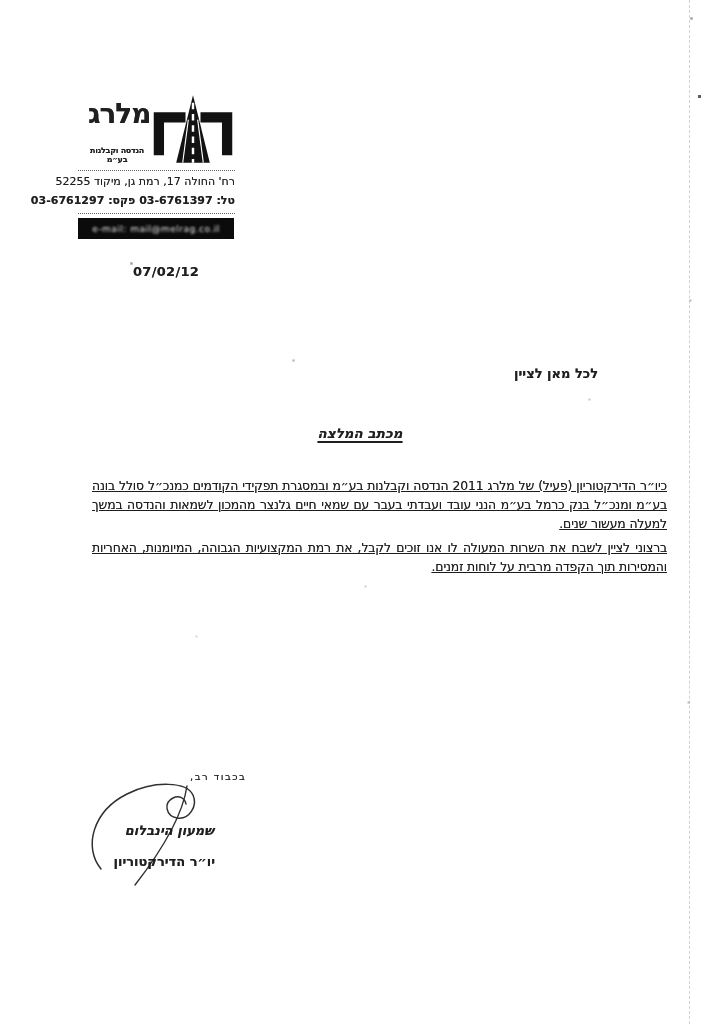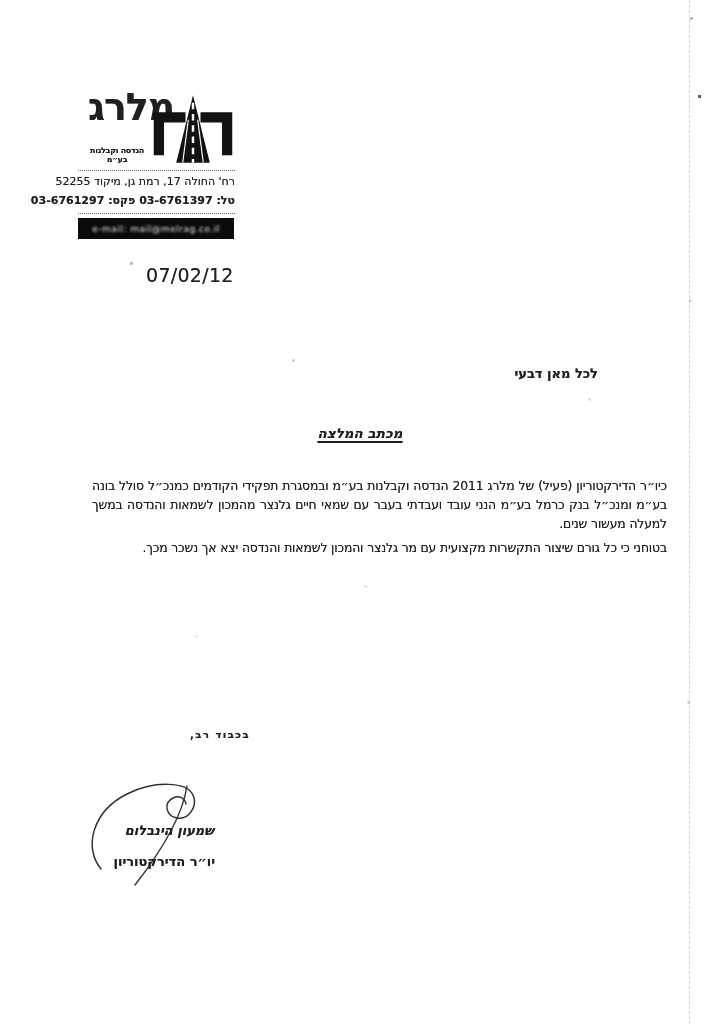--- a/index.html
+++ b/index.html
@@ -10,49 +10,50 @@
     background:#ffffff;
     overflow:hidden;
     font-family:"DejaVu Sans","Liberation Sans",sans-serif;
     color:#1f1f1f;
   }
   .page *{box-sizing:border-box;}
   .abs{position:absolute;}
   .soft{text-shadow:0 0 0.45px rgba(0,0,0,.55);}
 
   
-  .logo-text{left:88px;top:88px;font-size:38px;font-weight:bold;letter-spacing:-1px;line-height:1;direction:rtl;}
+  .logo-text{left:88px;top:100px;font-size:28px;font-weight:bold;letter-spacing:-1px;line-height:1;direction:rtl;}
   .logo-subtitle{left:84px;top:146px;width:66px;font-size:8px;font-weight:bold;direction:rtl;text-align:center;letter-spacing:-0.3px;}
   .logo-graphic{left:150px;top:90px;}
   .dotted-rule{left:78px;width:157px;height:0;border-top:1.5px dotted #4a4a4a;opacity:.85;}
   .rule1{top:170px;}
   .rule2{top:213px;}
   .address-line{left:40px;top:175px;width:195px;font-size:11px;font-weight:normal;direction:rtl;text-align:right;white-space:nowrap;}
   .phone-line{left:40px;top:194px;width:195px;font-size:11px;font-weight:bold;direction:rtl;text-align:center;white-space:nowrap;}
   .email-bar{left:78px;top:218px;width:156px;height:21px;background:#0b0b0b;display:flex;align-items:center;justify-content:center;}
   .email-bar span{color:#e6e6e6;font-size:9px;letter-spacing:.5px;filter:blur(1.1px);direction:ltr;}
 
   
-  .date{left:146px;top:264px;font-size:19px;font-weight:normal;letter-spacing:.3px;}
+  .date{left:133px;top:264px;font-size:13px;font-weight:bold;letter-spacing:.3px;}
   .recipient{left:440px;top:366px;width:158px;font-size:13px;font-weight:bold;direction:rtl;text-align:right;}
   .letter-title{left:305px;top:425px;width:110px;font-size:13.5px;font-weight:bold;direction:rtl;text-align:center;
     text-decoration:underline;text-decoration-thickness:1.5px;text-underline-offset:3px;font-style:italic;}
 
   
   .body-text{left:92px;top:476px;width:575px;direction:rtl;}
   .body-text p{
     margin:0 0 5px 0;
     font-size:12.4px;line-height:19px;
     letter-spacing:-0.15px;
     text-align:justify;
     color:#1c1c1c;
+    text-decoration:underline;
   }
 
   
-  .closing{left:190px;top:729px;font-size:10px;font-weight:bold;letter-spacing:1.5px;direction:rtl;}
+  .closing{left:190px;top:771px;font-size:10px;font-weight:normal;letter-spacing:1.5px;direction:rtl;}
   .signature-svg{left:83px;top:779px;z-index:5;opacity:.9;}
   .sig-name{left:100px;top:823px;width:114px;font-size:13px;font-weight:bold;direction:rtl;text-align:right;z-index:2;font-style:italic;}
   .sig-role{left:98px;top:854px;width:117px;font-size:13px;font-weight:bold;direction:rtl;text-align:right;z-index:2;}
 
   
   .scan-vline{left:689px;top:0;height:1024px;width:0;border-left:1px dashed #c6c6c6;opacity:.8;}
   .scan-specks{left:0;top:0;width:1px;height:1px;background:transparent;
     box-shadow:
       131px 263px 0 0.7px rgba(60,60,60,.5),
       293px 360px 0 0.6px rgba(90,90,90,.45),
@@ -84,26 +85,26 @@
   <div class="abs dotted-rule rule1"></div>
   <div class="abs address-line soft">רח' החולה 17, רמת גן, מיקוד 52255</div>
   <div class="abs phone-line soft">טל: 03-6761397 פקס: 03-6761297</div>
   <div class="abs dotted-rule rule2"></div>
 
   <div class="abs email-bar">
     <span>e-mail: mail@melrag.co.il</span>
   </div>
 
   <div class="abs date soft">07/02/12</div>
-  <div class="abs recipient soft">לכל מאן דבעי</div>
+  <div class="abs recipient soft">לכל מאן לציין</div>
   <div class="abs letter-title soft">מכתב המלצה</div>
 
   <div class="abs body-text">
     <p class="soft">כיו״ר הדירקטוריון (פעיל) של מלרג 2011 הנדסה וקבלנות בע״מ ובמסגרת תפקידי הקודמים כמנכ״ל סולל בונה בע״מ ומנכ״ל בנק כרמל בע״מ הנני עובד ועבדתי בעבר עם שמאי חיים גלנצר מהמכון לשמאות והנדסה במשך למעלה מעשור שנים.</p>
-    <p class="soft">בטוחני כי כל גורם שיצור התקשרות מקצועית עם מר גלנצר והמכון לשמאות והנדסה יצא אך נשכר מכך.</p>
+    <p class="soft">ברצוני לציין לשבח את השרות המעולה לו אנו זוכים לקבל, את רמת המקצועיות הגבוהה, המיומנות, האחריות והמסירות תוך הקפדה מרבית על לוחות זמנים.</p>
   </div>
 
   <div class="abs closing soft">בכבוד רב,</div>
 
   <svg class="abs signature-svg" width="150" height="112" viewBox="0 0 150 112">
     <path d="M18 90 C 0 68, 10 32, 44 15 C 72 1, 104 3, 110 16 C 115 27, 106 41, 94 39 C 83 37, 80 24, 90 19 C 96 16, 102 19, 103 25" fill="none" stroke="#1a1a1a" stroke-width="1.5" stroke-linecap="round"></path>
     <path d="M104 7 C 100 34, 80 70, 52 106" fill="none" stroke="#1a1a1a" stroke-width="1.4" stroke-linecap="round"></path>
   </svg>
 
   <div class="abs sig-name soft">שמעון הינבלום</div>

